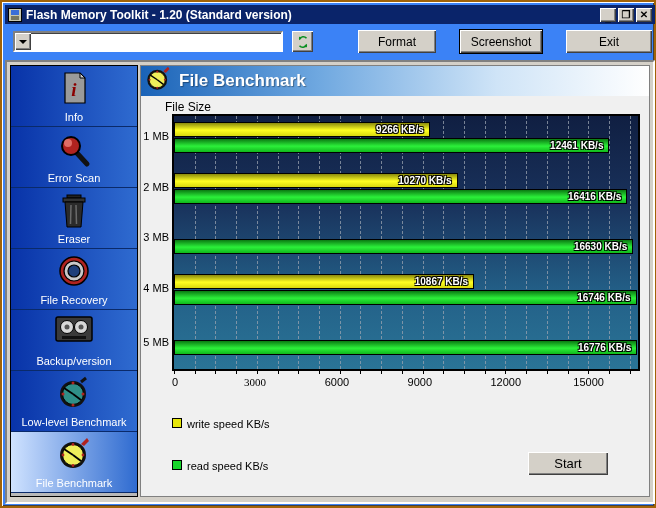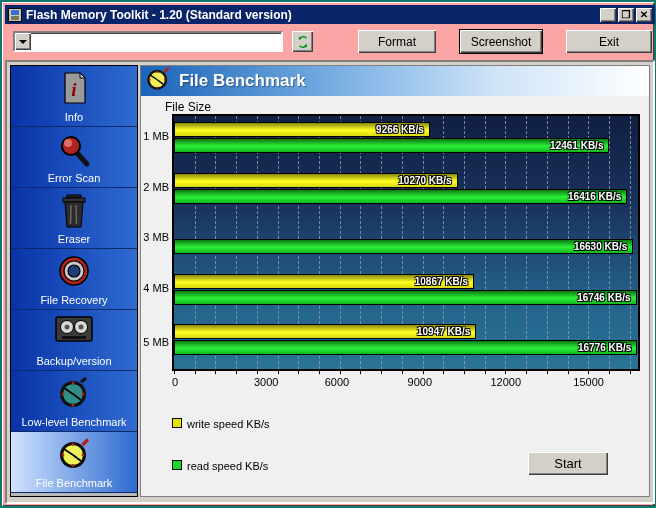--- a/index.html
+++ b/index.html
@@ -3,22 +3,22 @@
 <meta charset="utf-8">
 <style>
   html,body{margin:0;padding:0;}
   body{
     width:656px;height:508px;overflow:hidden;
     font-family:"Liberation Sans", sans-serif;
     background:#d4d0c8;
   }
   .app{
     position:relative;width:656px;height:508px;box-sizing:border-box;
-    background:#fca5a5;
-    border:2px solid #0f766e;
+    background:#3b82f6;
+    border:2px solid #a16207;
     box-shadow:inset 1px 1px 0 #ffffff, inset -1px -1px 0 #404040;
   }
   
   .titlebar{
     position:absolute;left:3px;top:3px;width:650px;height:19px;
     background:linear-gradient(to right,#0a246a,#0a246a);
     display:flex;align-items:center;
   }
   .title-icon{
     width:14px;height:14px;margin-left:3px;margin-right:4px;position:relative;flex:none;
@@ -371,23 +371,20 @@
           </div>
           <div class="bar read" style="left: 0px; top: 123.2px; width: 459.305px;">
             <span class="vlabel">16630 KB/s</span>
           </div>
           <div class="bar write" style="left: 0px; top: 157.8px; width: 300.136px;">
             <span class="vlabel">10867 KB/s</span>
           </div>
           <div class="bar read" style="left: 0px; top: 173.8px; width: 462.509px;">
             <span class="vlabel">16746 KB/s</span>
           </div>
-          <div class="bar write" style="left: 0px; top: 208.4px; width: 302.346px;">
-            <span class="vlabel">10947 KB/s</span>
-          </div>
           <div class="bar read" style="left: 0px; top: 224.4px; width: 463.337px;">
             <span class="vlabel">16776 KB/s</span>
           </div>
         </div>
 
       <div id="ylabels" style="position: absolute; left: 0px; top: 0px; width: 100%; height: 100%; pointer-events: none;">
           <div class="ylabel" style="left: -12px; top: 64px; position: absolute;">1 MB</div>
           <div class="ylabel" style="left: -12px; top: 114.6px; position: absolute;">2 MB</div>
           <div class="ylabel" style="left: -12px; top: 165.2px; position: absolute;">3 MB</div>
           <div class="ylabel" style="left: -12px; top: 215.8px; position: absolute;">4 MB</div>
@@ -413,21 +410,21 @@
           <div class="tickmark" style="left: 333.429px;"></div>
           <div class="tickmark" style="left: 354.143px;"></div>
           <div class="tickmark" style="left: 374.857px;"></div>
           <div class="tickmark" style="left: 395.571px;"></div>
           <div class="tickmark" style="left: 416.286px;"></div>
           <div class="tickmark" style="left: 437px;"></div>
           <div class="tickmark" style="left: 457.714px;"></div>
         </div>
       <div id="xlabels" style="position: absolute; left: 0px; top: 0px; width: 100%; height: 100%; pointer-events: none;">
           <div class="xtick" style="left: 31px; top: 310px;">0</div>
-          <div class="xtick" style="left: 113px; top: 310px;">3000</div>
+          <div class="xtick" style="left: 103px; top: 310px; font-family: Liberation Serif, serif;">3000</div>
           <div class="xtick" style="left: 183.714px; top: 310px;">6000</div>
           <div class="xtick" style="left: 266.571px; top: 310px;">9000</div>
           <div class="xtick" style="left: 349.429px; top: 310px;">12000</div>
           <div class="xtick" style="left: 432.286px; top: 310px;">15000</div>
         </div>
 
       <div class="legend" id="legend">
           <div class="legrow">
             <span class="legsw w"></span>
             <span class="legtxt">write speed KB/s</span>

